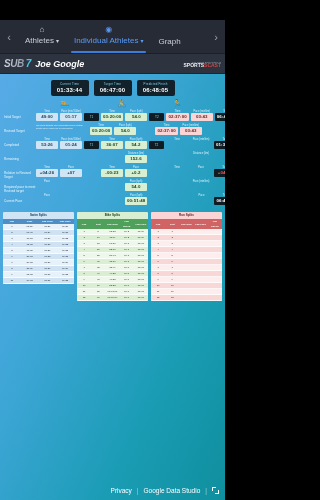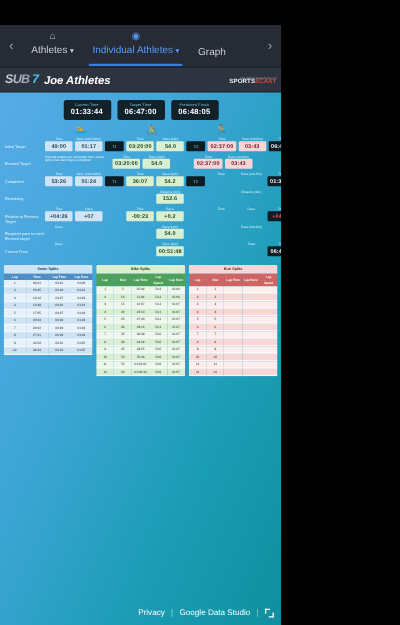--- a/index.html
+++ b/index.html
@@ -193,21 +193,21 @@
       <div class="tab clipped">
         <span class="tlabel">Graph</span>
       </div>
     </div>
     <div class="navarrow">›</div>
   </div>
 
   <div class="athletebar">
     <span class="brandlogo">SUB</span>
       <span class="brandseven">7</span>
-    <span class="athletename">Joe Athletes</span>
+    <span class="athletename">Joe Google</span>
     <span class="sponsor">
       <span class="s1">The Official Data Partner of</span>
       <span class="s2"><i>SPORTS</i><b>SCAST</b></span>
     </span>
   </div>
 
   <div class="canvas">
 
     <div class="kpirow">
       <div class="kpi">

